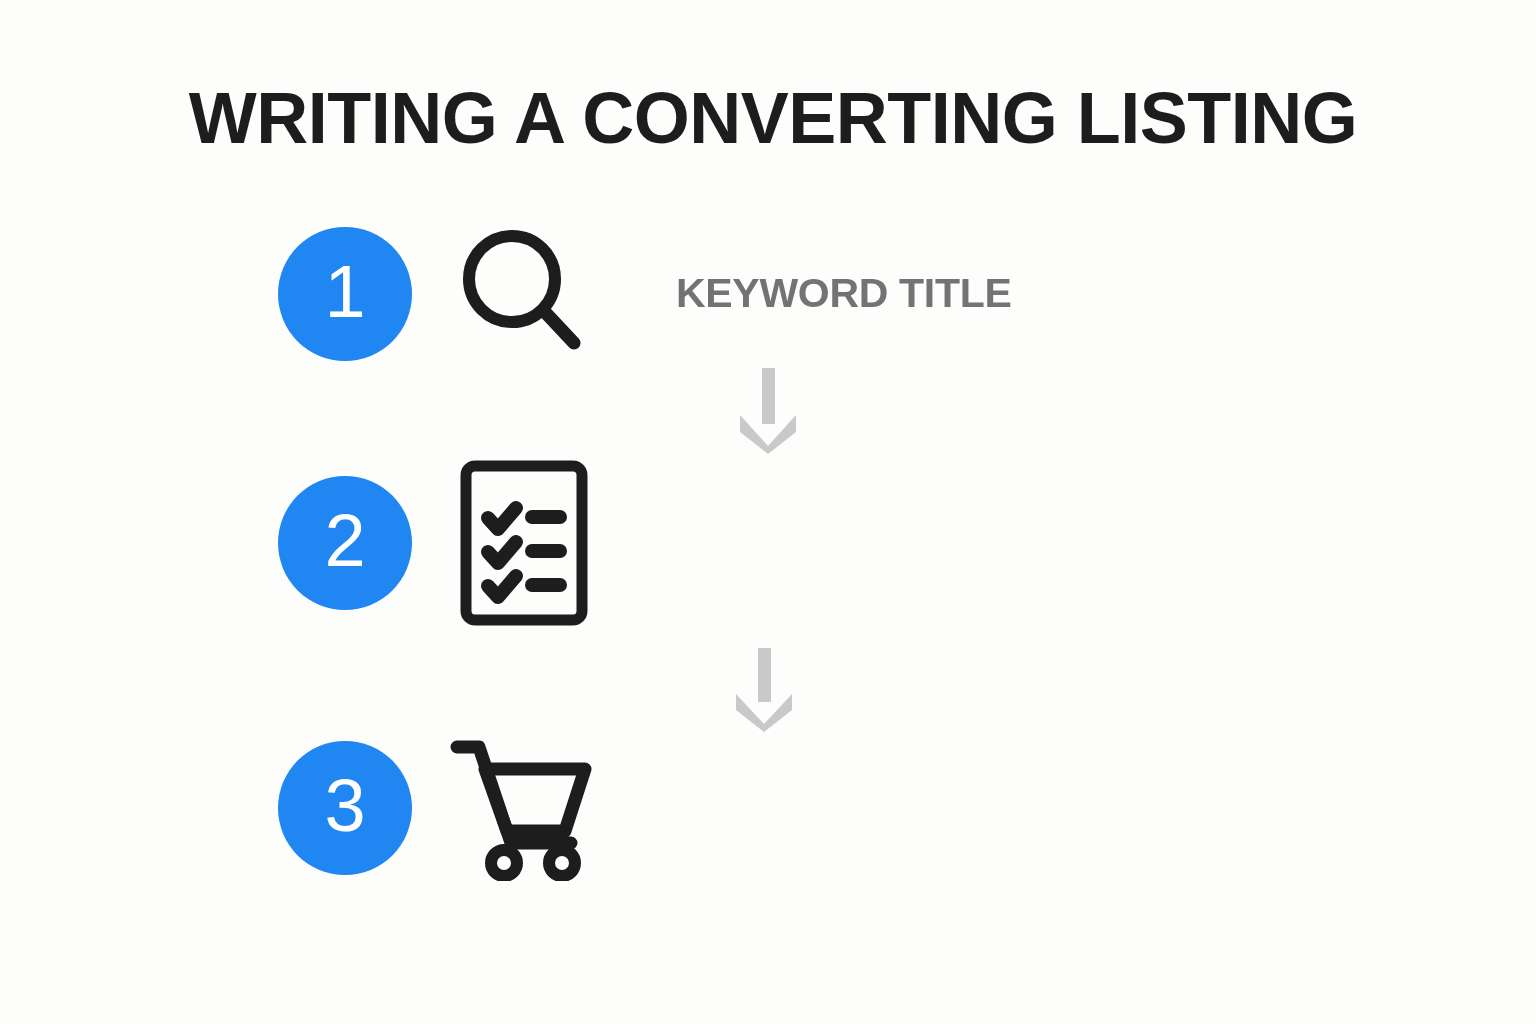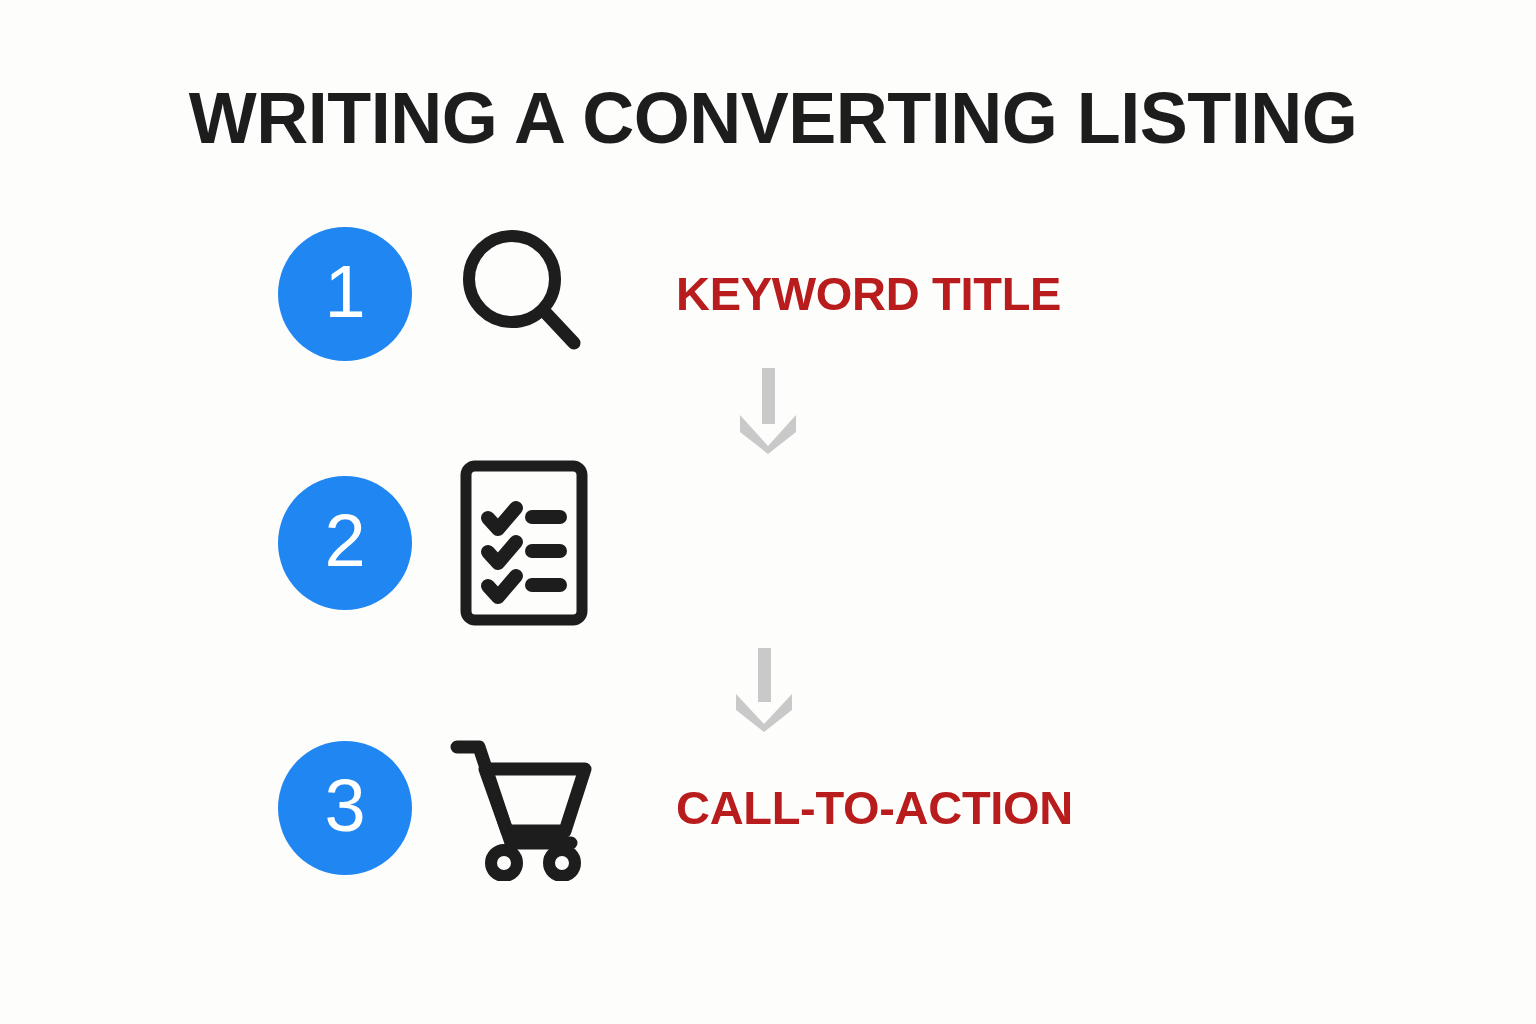--- a/index.html
+++ b/index.html
@@ -85,23 +85,23 @@
     justify-content: center;
     flex: 0 0 auto;
     margin-left: 12px;
   }
   .icon-slot svg { display: block; }
 
   
   .step-label {
     font-family: "Liberation Sans", sans-serif;
     font-weight: bold;
-    font-size: 47px;
+    font-size: 41px;
     line-height: 1.12;
-    color: #b91c1c;
+    color: #737373;
     letter-spacing: -0.3px;
     margin-left: 52px;
     max-width: 560px;
     white-space: pre-line;
   }
 
   
   .connector {
     position: absolute;
   }
@@ -179,17 +179,16 @@
           <path d="M8 12 L30 12 L38 36" stroke="#1d1d1d" stroke-width="13" stroke-linecap="round" stroke-linejoin="round" fill="none"></path>
           <path d="M36 34 L136 34 L116 96 L58 96 Z" stroke="#1d1d1d" stroke-width="13" stroke-linecap="round" stroke-linejoin="round" fill="none"></path>
 
           <path d="M38 36 L62 108 L122 108" stroke="#1d1d1d" stroke-width="13" stroke-linecap="round" stroke-linejoin="round" fill="none"></path>
 
           <circle cx="55" cy="128" r="13" stroke="#1d1d1d" stroke-width="12" fill="none"></circle>
           <circle cx="113" cy="128" r="13" stroke="#1d1d1d" stroke-width="12" fill="none"></circle>
         </svg>
       </div>
 
-      <div class="step-label">CALL-TO-ACTION</div>
     </div>
 
   </div>
 </div>
 
 </body></html>

